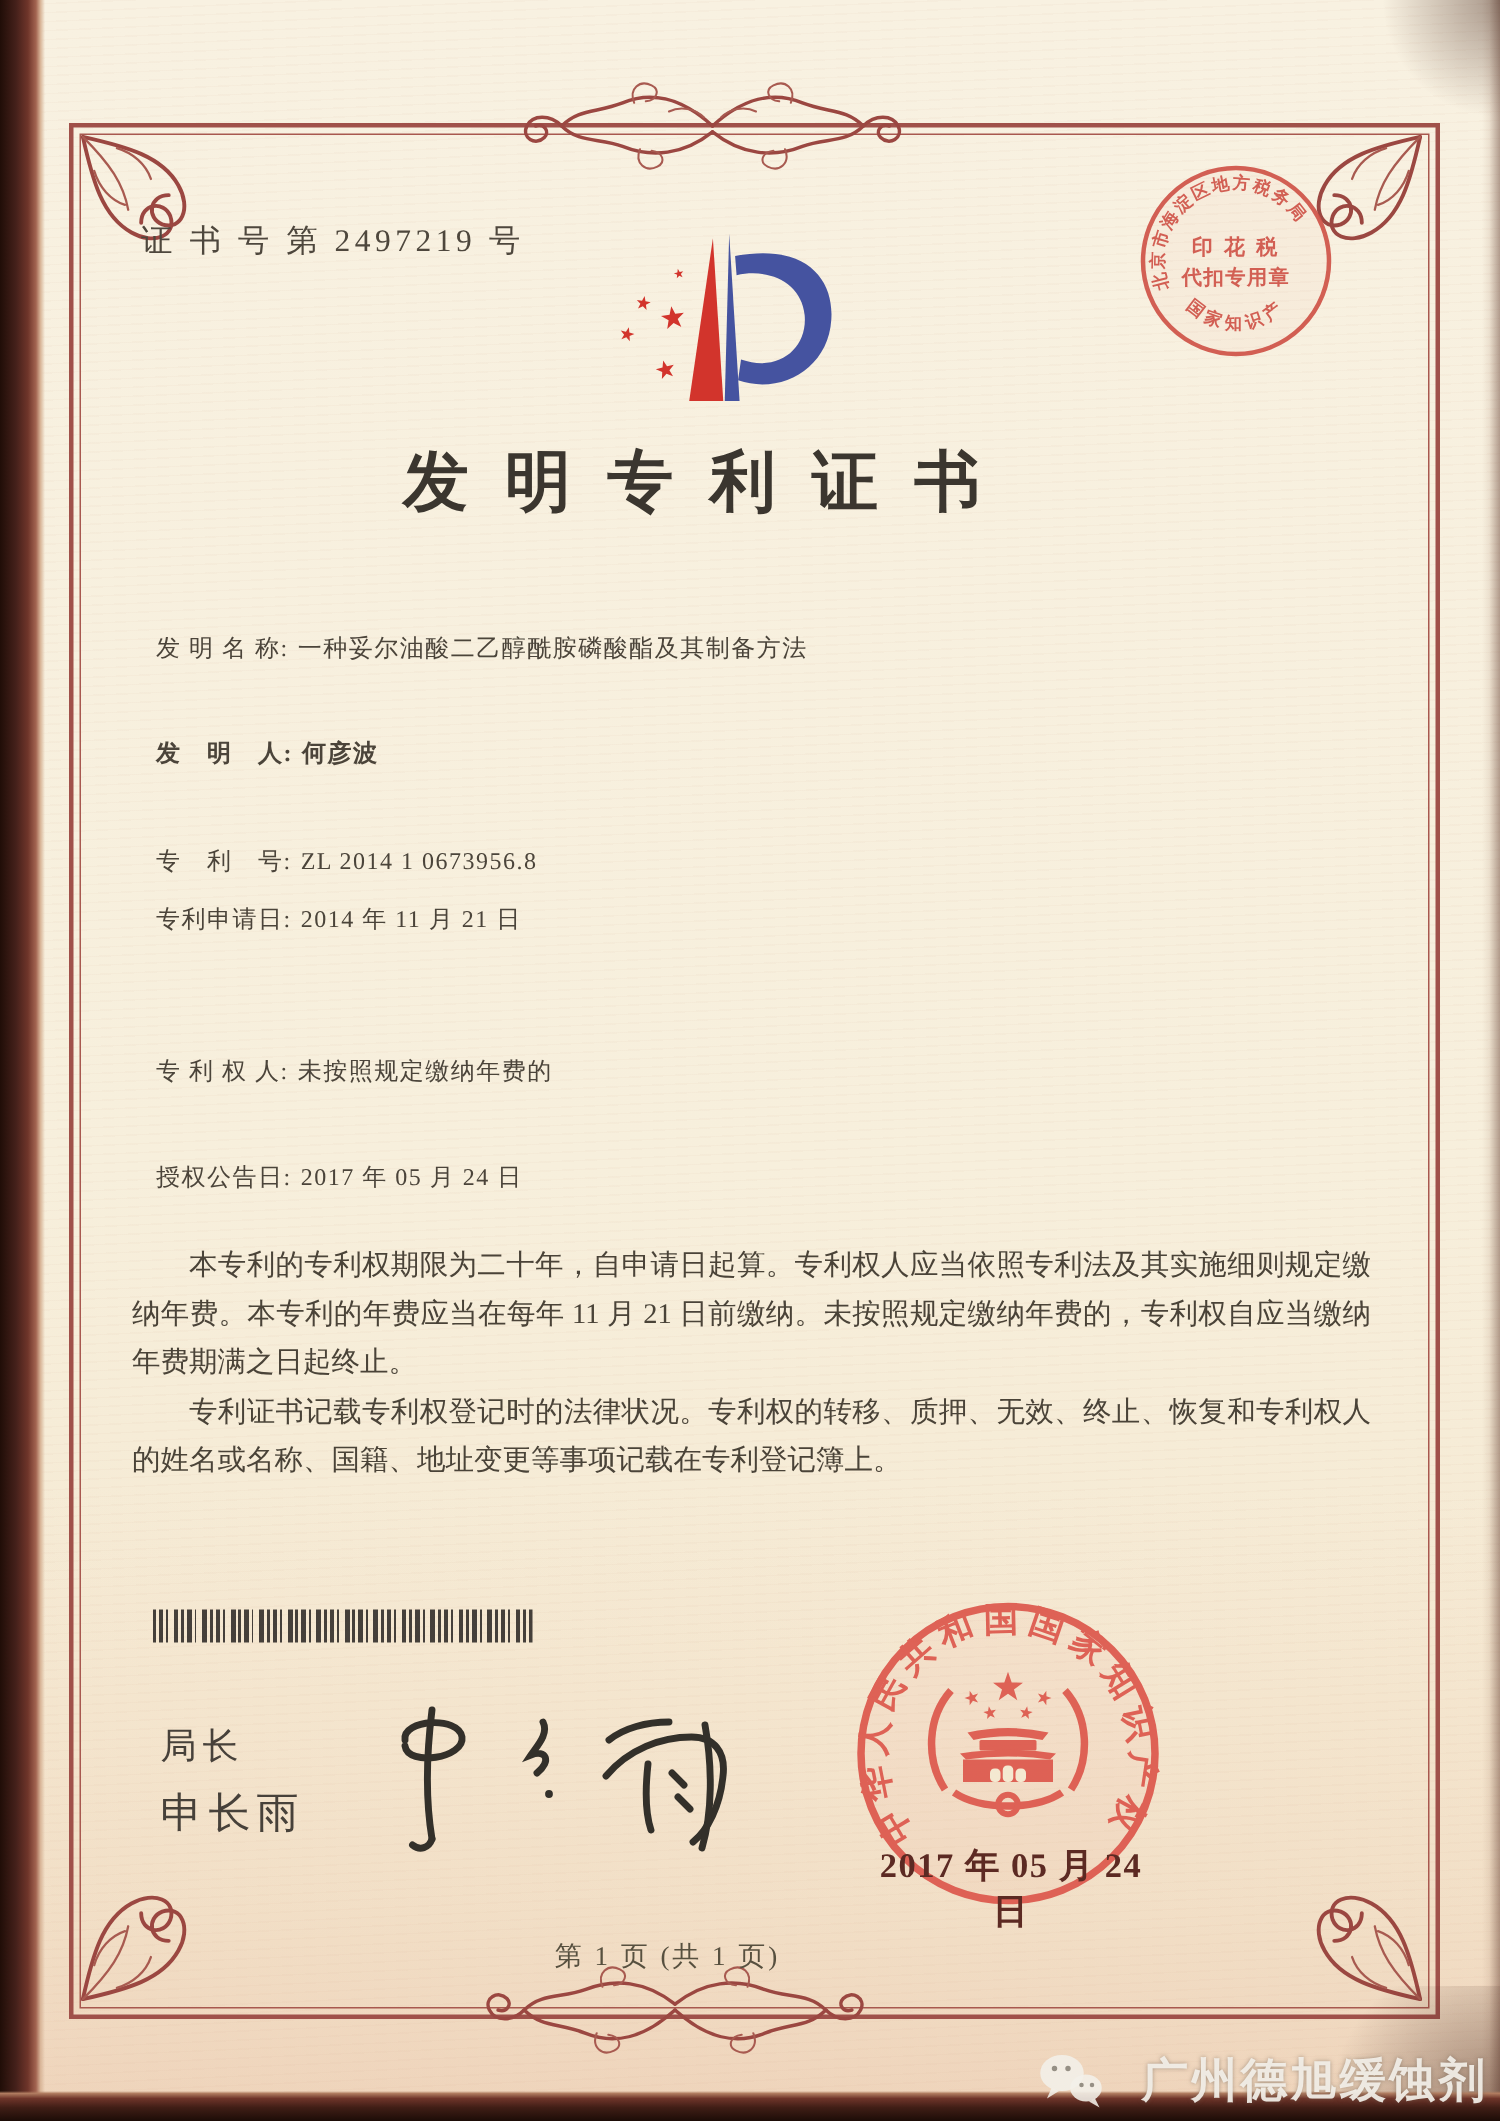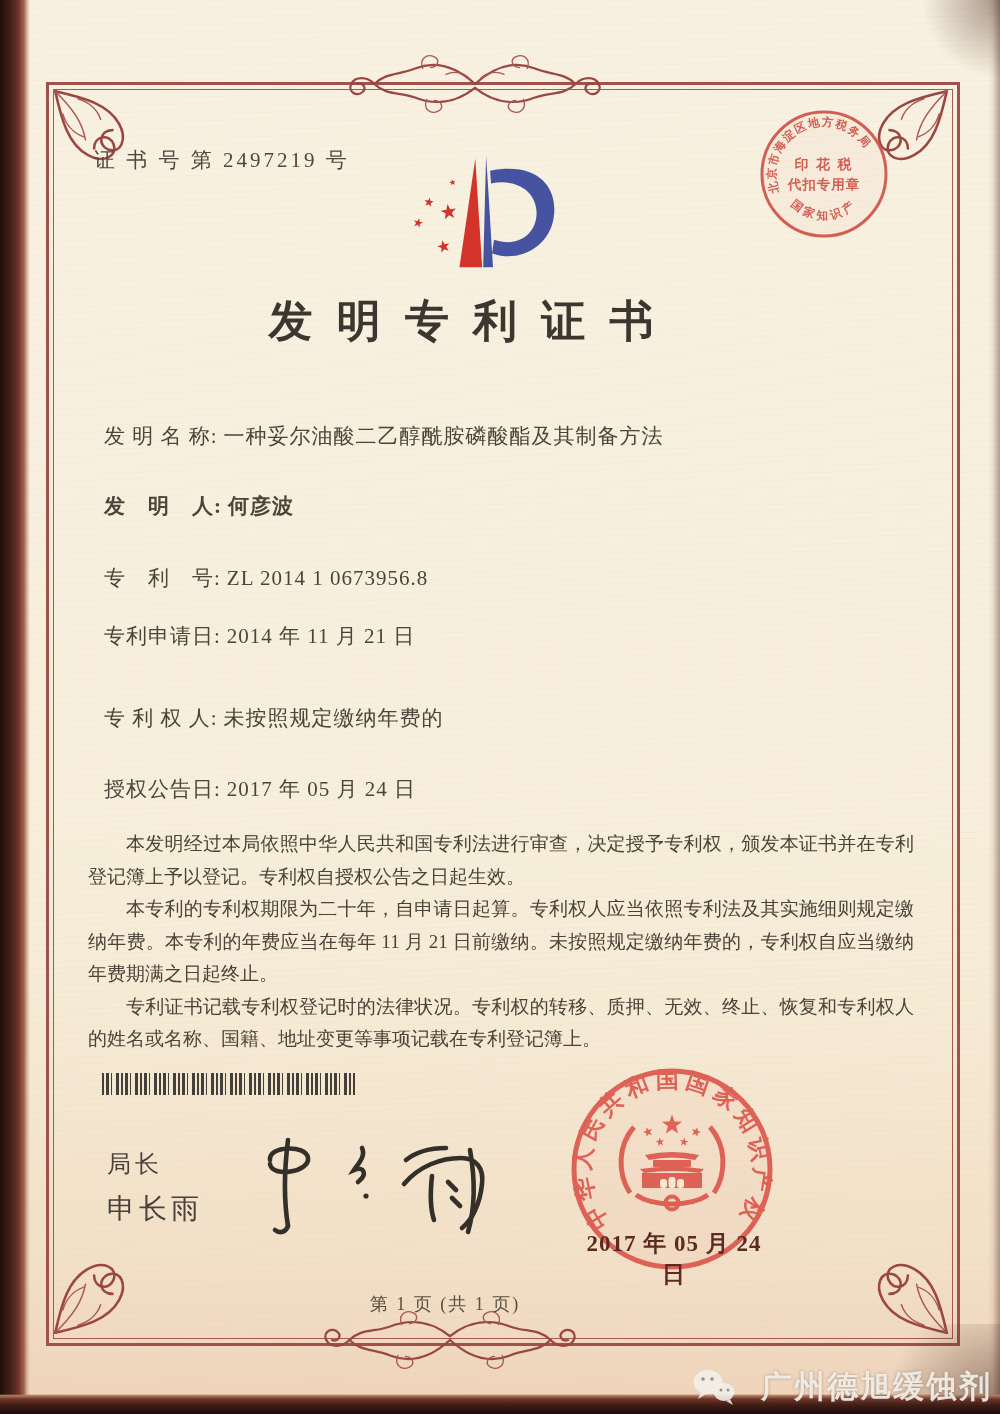--- a/index.html
+++ b/index.html
@@ -30,21 +30,21 @@
   .ornament svg{display:block;width:100%;height:100%;}
   .orn-stroke{fill:none;stroke:#9b4741;stroke-width:2.4;stroke-linecap:round;}
   .orn-thin{fill:none;stroke:#a85a50;stroke-width:1.4;stroke-linecap:round;}
   
   .cert-no{position:absolute;left:94px;top:146px;z-index:6;font-size:21px;letter-spacing:3px;color:#4e473d;}
   .logo{position:absolute;left:390px;top:146px;width:210px;height:148px;z-index:6;}
   .tax-stamp{position:absolute;left:756px;top:106px;width:136px;height:136px;z-index:6;opacity:.92;}
   .title{position:absolute;left:46px;top:292px;width:830px;z-index:6;text-align:center;
     font-size:44px;font-weight:bold;color:#3b362f;letter-spacing:0.55em;text-indent:0.55em;}
   
-  .field{position:absolute;left:104px;z-index:6;font-size:21px;color:#4b443a;white-space:nowrap;text-align:right;}
+  .field{position:absolute;left:104px;z-index:6;font-size:16px;color:#4b443a;white-space:nowrap;text-align:right;}
   .field .lbl{letter-spacing:1px;}
   .field .val{margin-left:6px;letter-spacing:1px;}
   
   .body-text{position:absolute;left:88px;top:828px;width:826px;z-index:6;
     font-size:19px;line-height:32.5px;color:#4a4338;}
   .body-text p{margin:0;text-indent:2em;text-align:justify;}
   
   .barcode{position:absolute;left:102px;top:1073px;width:253px;height:22px;z-index:6;opacity:.85;
     background:repeating-linear-gradient(90deg,#262220 0 2px,transparent 2px 4px,#262220 4px 7px,transparent 7px 9px,#262220 9px 10px,transparent 10px 14px,#262220 14px 17px,transparent 17px 19px);}
   
@@ -195,32 +195,31 @@
 
   <div class="field" style="top:422px;">
     <span class="lbl">发 明 名 称:</span><span class="val">一种妥尔油酸二乙醇酰胺磷酸酯及其制备方法</span>
   </div>
   <div class="field" style="top:492px;font-weight:bold;">
     <span class="lbl">发　明　人:</span><span class="val">何彦波</span>
   </div>
   <div class="field" style="top:564px;">
     <span class="lbl">专　利　号:</span><span class="val">ZL 2014 1 0673956.8</span>
   </div>
-  <div class="field" style="top:622px;">
+  <div class="field" style="top:603px;">
     <span class="lbl">专利申请日:</span><span class="val">2014 年 11 月 21 日</span>
   </div>
   <div class="field" style="top:704px;">
     <span class="lbl">专 利 权 人:</span><span class="val">未按照规定缴纳年费的</span>
   </div>
   <div class="field" style="top:775px;">
     <span class="lbl">授权公告日:</span><span class="val">2017 年 05 月 24 日</span>
   </div>
 
   <div class="body-text">
-    <p>本发明经过本局依照中华人民共和国专利法进行审查，决定授予专利权，颁发本证书并在专利登记簿上予以登记。专利权自授权公告之日起生效。</p>
     <p>本专利的专利权期限为二十年，自申请日起算。专利权人应当依照专利法及其实施细则规定缴纳年费。本专利的年费应当在每年 11 月 21 日前缴纳。未按照规定缴纳年费的，专利权自应当缴纳年费期满之日起终止。</p>
     <p>专利证书记载专利权登记时的法律状况。专利权的转移、质押、无效、终止、恢复和专利权人的姓名或名称、国籍、地址变更等事项记载在专利登记簿上。</p>
   </div>
 
   <div class="barcode"></div>
 
   <div class="sig-title">局长</div>
   <div class="sig-name">申长雨</div>
   <div class="sig-hand">
     <svg viewBox="0 0 240 110">

